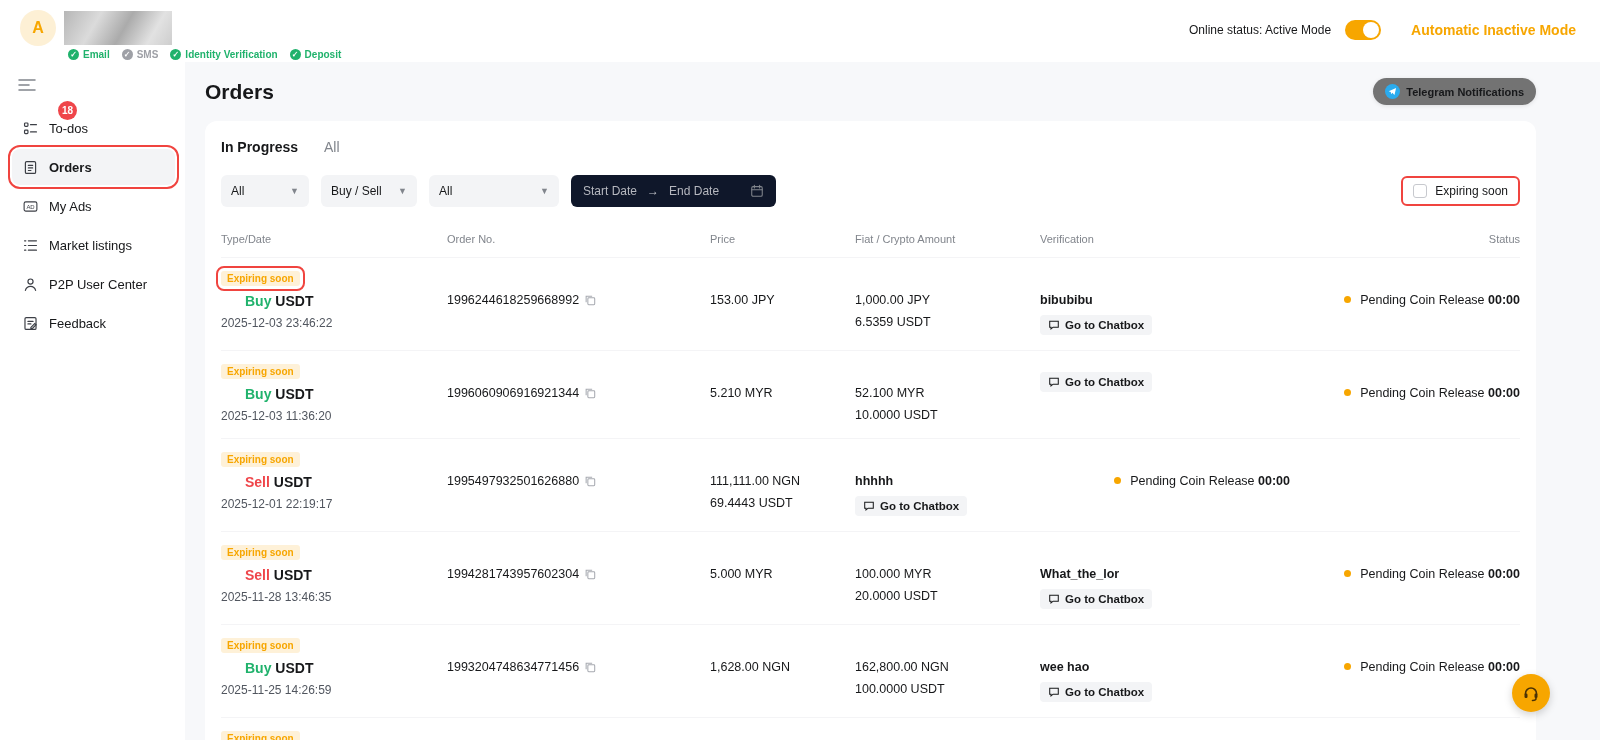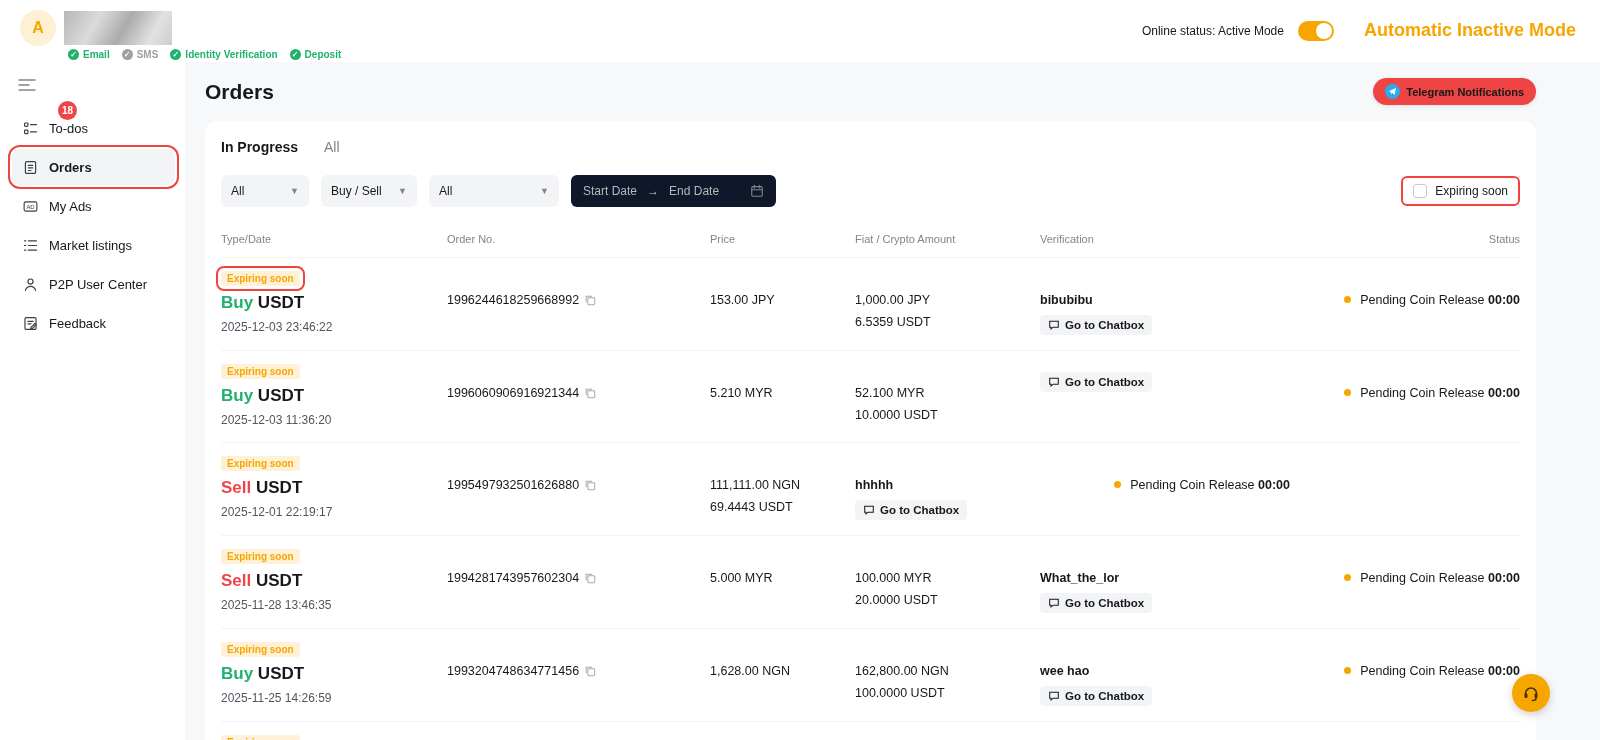--- a/index.html
+++ b/index.html
@@ -14,36 +14,36 @@
   .name-blur { width:108px; height:34px; background:linear-gradient(120deg,#9e9e9e 0%,#cfcfcf 30%,#8f8f8f 55%,#d8d8d8 80%,#bdbdbd 100%); opacity:.75; }
   .verify-row { display:flex; gap:12px; margin:3px 0 0 48px; }
   .vbadge { display:flex; align-items:center; gap:4px; font-size:10px; color:#20b26c; font-weight:600; }
   .vbadge.unverified { color:#9ea0a6; }
   .vcheck { width:11px; height:11px; border-radius:50%; background:#20b26c; color:#fff; font-size:8px; line-height:11px; text-align:center; display:inline-block; }
   .vbadge.unverified .vcheck { background:#9ea0a6; }
   .tb-right { display:flex; align-items:center; gap:14px; padding-top:10px; }
   .online-label { font-size:12px; color:#17181a; }
   .toggle { width:36px; height:20px; border-radius:10px; background:#f7a600; position:relative; cursor:pointer; }
   .toggle .knob { position:absolute; top:2px; right:2px; width:16px; height:16px; border-radius:50%; background:#fff; }
-  .auto-inactive { font-size:18px; color:#f7a600; font-weight:700; margin-left:16px; }
+  .auto-inactive { font-size:14px; color:#f7a600; font-weight:700; margin-left:16px; }
 
   
   .shell { display:flex; height:678px; }
   .sidebar { width:185px; background:#fff; padding:14px 10px 0 12px; flex-shrink:0; }
   .collapse-btn { margin:2px 0 18px 6px; color:#81858c; cursor:pointer; width:18px; height:14px; display:block; }
   .nav-item { position:relative; height:36px; display:flex; align-items:center; gap:10px; padding:0 10px; border-radius:8px; font-size:13px; color:#17181a; cursor:pointer; margin-bottom:3px; }
   .nav-item .nav-icon { display:flex; color:#3c3f46; }
   .nav-item.active { background:#f3f4f6; font-weight:600; }
   .nav-item.annotated { outline:2px solid #f0443f; outline-offset:2px; }
   .nav-badge { position:absolute; top:-9px; left:46px; min-width:19px; height:19px; padding:0 4px; border-radius:10px; background:#ef454a; color:#fff; font-size:10px; font-weight:700; display:flex; align-items:center; justify-content:center; }
 
   .main { flex:1; background:#f7f8fa; padding:16px 64px 0 20px; position:relative; overflow:hidden; }
   .main-head { display:flex; justify-content:space-between; align-items:center; }
   .page-title { font-size:21px; font-weight:700; color:#17181a; }
-  .tg-btn { background:#ef4444; border-radius:16px; padding:6px 12px; display:flex; align-items:center; gap:6px; font-size:11px; font-weight:700; box-shadow:0 1px 4px rgba(0,0,0,.10); cursor:pointer; }
+  .tg-btn { background:#737373; border-radius:16px; padding:6px 12px; display:flex; align-items:center; gap:6px; font-size:11px; font-weight:700; box-shadow:0 1px 4px rgba(0,0,0,.10); cursor:pointer; }
   .tg-icon { width:15px; height:15px; border-radius:50%; background:#2aabee; display:flex; align-items:center; justify-content:center; }
 
   
   .card { margin-top:16px; background:#fff; border-radius:12px; padding:18px 16px 30px; min-height:560px; }
   .tabs { display:flex; gap:26px; align-items:center; }
   .tab { font-size:14px; cursor:pointer; color:#81858c; }
   .tab.active { color:#17181a; font-weight:700; }
 
   .filters { display:flex; align-items:center; gap:12px; margin-top:20px; }
   .select { background:#f3f4f6; border-radius:6px; height:32px; padding:0 10px; display:flex; align-items:center; justify-content:space-between; font-size:12px; color:#17181a; cursor:pointer; }
@@ -57,21 +57,21 @@
   .expiring-label { font-size:12px; color:#17181a; }
 
   .grid { display:grid; grid-template-columns:226px 263px 145px 185px 1fr 230px; align-items:start; }
   .thead { margin-top:26px; padding-bottom:12px; font-size:11px; color:#81858c; }
   .thead .h-status { text-align:right; }
   .trow { padding:13px 0 15px; border-top:1px solid #f4f4f6; font-size:12.5px; color:#17181a; }
 
   .tag-wrap { display:inline-block; }
   .tag-wrap.annotated { outline:2px solid #f0443f; outline-offset:3px; border-radius:3px; }
   .tag { display:inline-block; background:#fef1d8; color:#f7a600; font-size:10px; font-weight:600; padding:2px 6px; border-radius:3px; }
-  .side-line { margin-top:7px; font-size:17px; font-weight:700; }
+  .side-line { margin-top:7px; font-size:14px; font-weight:700;margin-left:24px; }
   .side.buy { color:#20b26c; } .side.sell { color:#ef454a; }
   .dt { margin-top:7px; color:#51565f; font-size:12px; }
 
   .orderno { display:flex; align-items:center; gap:5px; padding-top:22px; font-size:12.5px; }
   .copy-icon { color:#a6a9b0; display:flex; cursor:pointer; }
   .price { padding-top:22px; }
   .fiat { padding-top:22px; }
   .fiat .line2 { margin-top:8px; }
   .cp-name { padding-top:22px; font-weight:600; }
   .chat-btn { margin-top:8px; display:inline-flex; align-items:center; gap:5px; background:#f3f4f6; border-radius:4px; padding:4px 8px; font-size:11.5px; font-weight:600; color:#17181a; cursor:pointer; }

